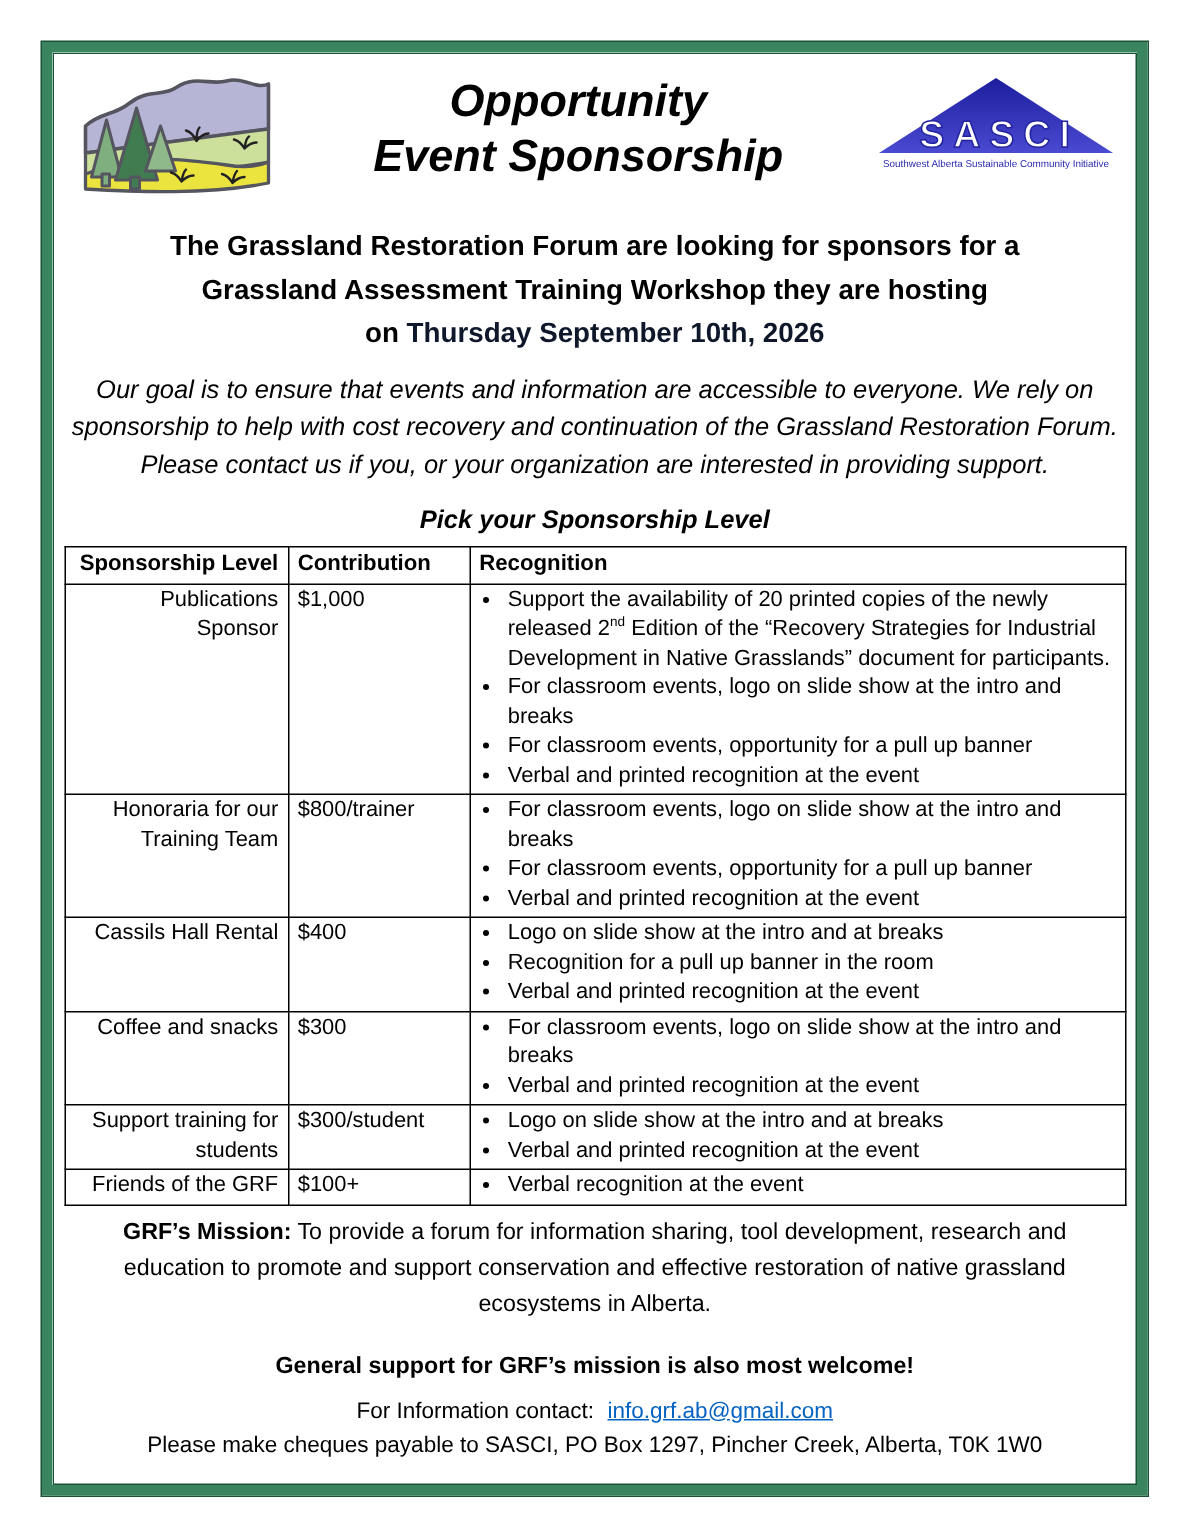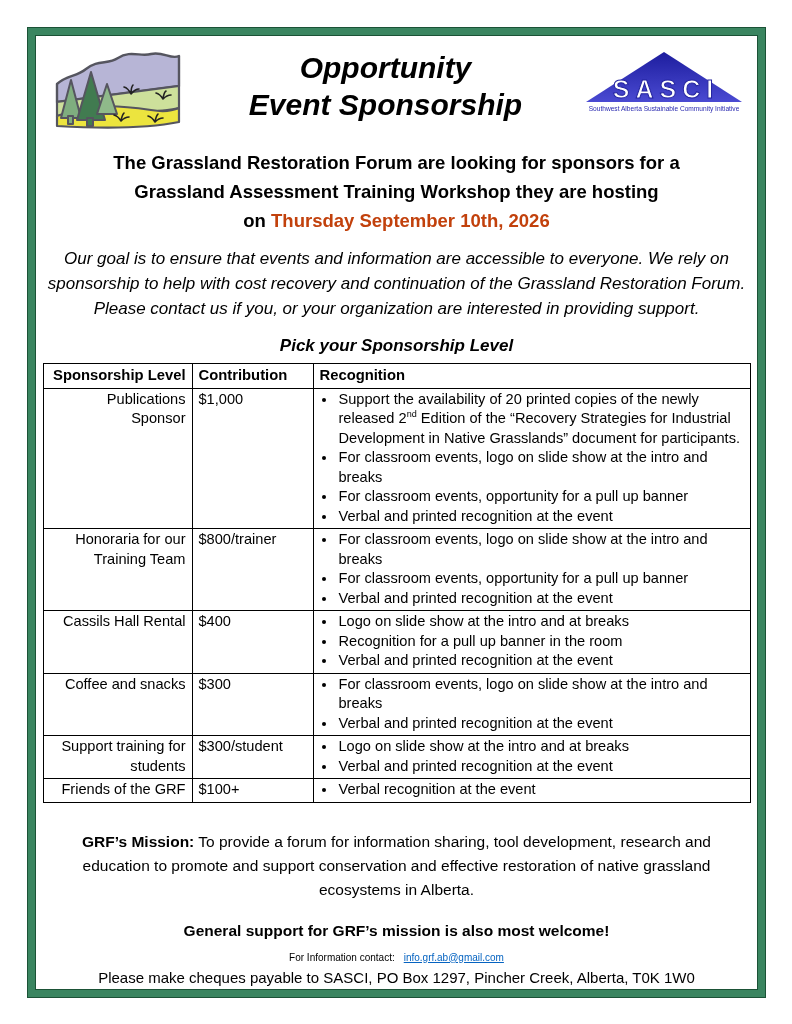--- a/index.html
+++ b/index.html
@@ -15,38 +15,38 @@
     background:#fff;overflow:hidden;
   }
   
   .hdr{display:flex;align-items:flex-start;padding:9px 10px 0 14px;}
   .grf-logo{width:140px;flex:0 0 auto;}
   .title{flex:1;text-align:center;font-weight:bold;font-style:italic;
          font-size:30px;line-height:37px;padding-top:5px;letter-spacing:0;}
   .sasci{width:166px;flex:0 0 auto;padding-top:6px;}
   
   .lead{text-align:center;font-weight:bold;font-size:18.5px;line-height:29px;margin-top:14px;}
-  .lead .red{color:#c2410c;}
+  .lead .red{color:#0f172a;}
   .goal{text-align:center;font-style:italic;font-size:17px;line-height:25px;
         margin:11px auto 0;width:706px;}
   
   .tbl-caption{text-align:center;font-weight:bold;font-style:italic;font-size:17px;margin-top:15px;}
   table{border-collapse:collapse;margin:7px auto 0;width:708px;font-size:14.6px;line-height:19.5px;}
   th,td{border:1px solid #000;vertical-align:top;padding:1px 6px 2px 6px;text-align:left;}
   th{font-size:14.8px;padding-top:2px;padding-bottom:2px;}
   .c1{width:136px;text-align:right;}
   .c2{width:108px;}
   td ul{margin:0;padding-left:17px;}
   td li{margin:0;padding-left:2px;}
   sup{font-size:0.62em;vertical-align:super;line-height:0;}
   
-  .mission{text-align:center;font-size:15.5px;line-height:24px;margin:27px auto 0;width:690px;}
+  .mission{text-align:center;font-size:15.5px;line-height:24px;margin:6px auto 0;width:690px;}
   .mission .b{font-weight:bold;}
   .support{text-align:center;font-weight:bold;font-size:15.5px;margin-top:20px;}
-  .contact{text-align:center;font-size:10px;margin-top:12px;}
+  .contact{text-align:center;font-size:15px;margin-top:12px;}
   .contact a{color:#0563c1;text-decoration:underline;margin-left:9px;cursor:pointer;}
   .cheque{text-align:center;font-size:15px;margin-top:6px;}
 </style>
 </head>
 <body>
 
 <div class="frame">
 
   <div class="hdr">
     <div class="grf-logo">

